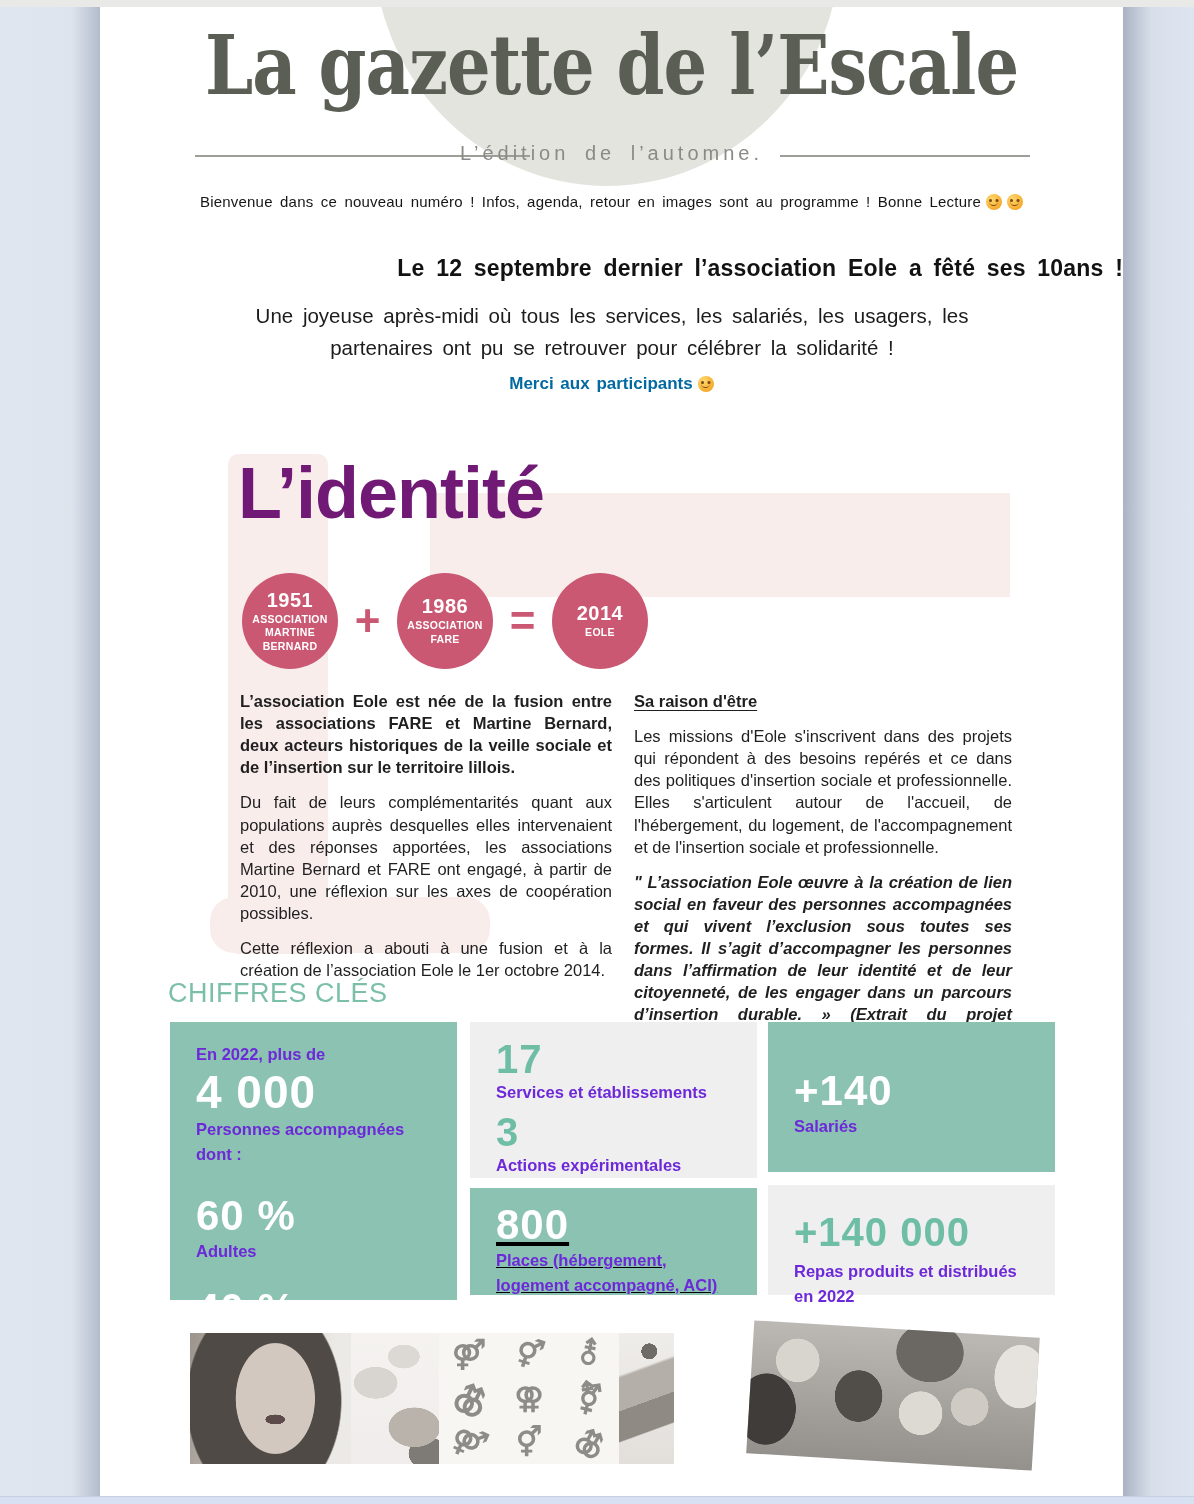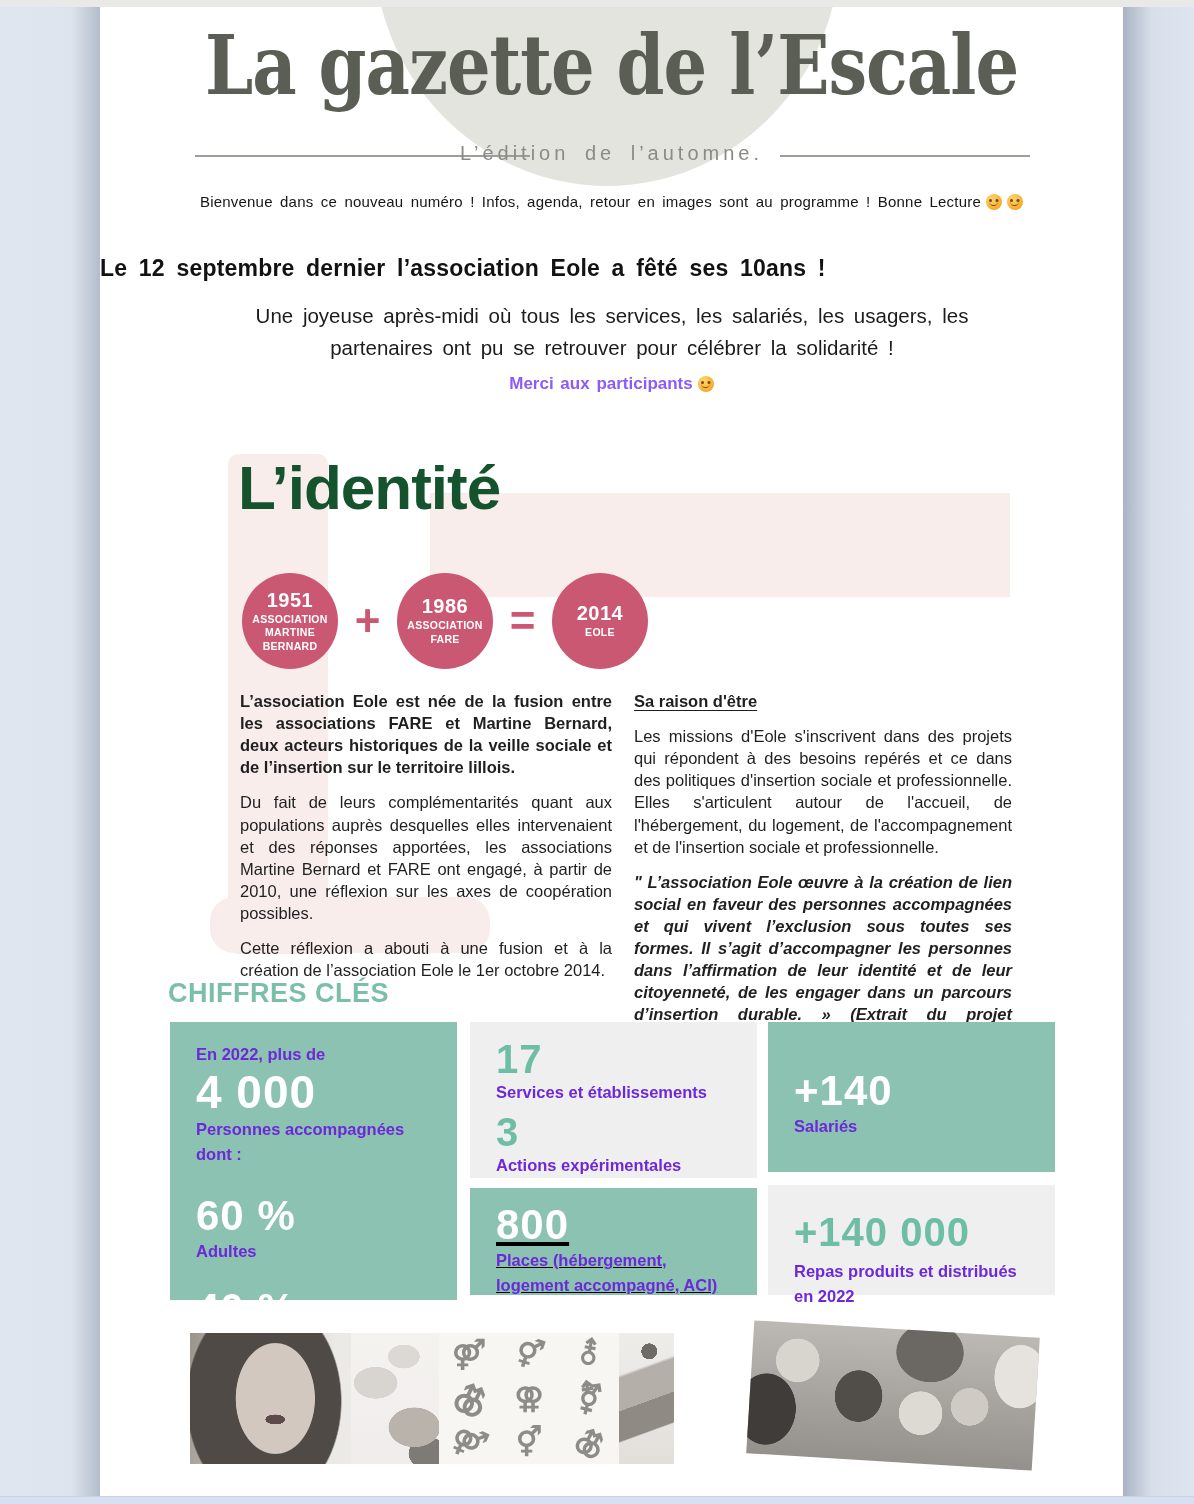--- a/index.html
+++ b/index.html
@@ -34,53 +34,53 @@
 
   
   .emoji{display:inline-block;width:16px;height:16px;border-radius:50%;position:relative;
     background:radial-gradient(circle at 35% 30%,#ffd76e 0%,#f6a829 75%);vertical-align:-3px;margin-left:5px;}
   .emoji::before{content:"";position:absolute;left:3.5px;top:4.5px;width:2.5px;height:3px;border-radius:50%;
     background:#7a4b12;box-shadow:6.5px 0 0 #7a4b12;}
   .emoji::after{content:"";position:absolute;left:3.5px;top:6px;width:8.5px;height:5px;
     border-bottom:1.8px solid #7a4b12;border-radius:0 0 9px 9px;}
 
   
-  .event-headline{position:absolute;left:0;top:255px;width:100%;text-align:left;
+  .event-headline{position:absolute;left:0;top:255px;width:100%;text-align:right;
     font-size:23px;font-weight:700;color:#121212;word-spacing:5px;letter-spacing:0.2px;}
   .event-body{position:absolute;left:132px;top:300px;width:760px;text-align:center;
     font-size:20.5px;color:#1c1c1c;word-spacing:4px;line-height:1.58;}
   .thanks{position:absolute;left:0;top:374px;width:100%;text-align:center;
-    font-size:17px;font-weight:600;color:#8b5cf6;word-spacing:2px;}
+    font-size:17px;font-weight:600;color:#0369a1;word-spacing:2px;}
 
   
   .wm{position:absolute;background:#f9edec;}
   .wm-stem{left:128px;top:454px;width:100px;height:500px;border-radius:10px;}
   .wm-band{left:330px;top:493px;width:580px;height:104px;}
   .wm-foot{left:110px;top:897px;width:280px;height:56px;border-radius:24px;}
   .identity-title{position:absolute;left:138px;top:452px;
-    font-size:62px;font-weight:800;color:#14532d;letter-spacing:-1px;}
+    font-size:72px;font-weight:800;color:#701a75;letter-spacing:-1px;}
   .timeline{position:absolute;left:142px;top:573px;display:flex;align-items:center;}
   .circle{width:96px;height:96px;border-radius:50%;background:#cb5872;color:#ffffff;
     display:flex;flex-direction:column;align-items:center;justify-content:center;text-align:center;}
   .circle .year{font-size:20px;font-weight:800;letter-spacing:0.5px;line-height:1.1;}
   .circle .clabel{font-size:10.5px;font-weight:700;line-height:1.3;letter-spacing:0.3px;
     width:82px;margin-top:2px;}
   .operator{width:59px;text-align:center;font-size:44px;font-weight:800;color:#cb5872;line-height:1;}
   .columns{position:absolute;left:140px;top:690px;width:772px;display:flex;gap:22px;}
   .col-left{width:372px;}
   .col-right{width:378px;}
   .col-left p,.col-right p{margin:0 0 13px 0;font-size:16.5px;line-height:1.34;
     text-align:justify;color:#1f1f1f;}
   .p-bold{font-weight:700;}
   .p-quote{font-weight:700;font-style:italic;}
   .reason-heading{margin:0 0 10px 0;font-size:17.5px;font-weight:800;color:#111;
     text-decoration:underline;text-underline-offset:3px;}
 
   
-  .figures-heading{position:absolute;left:68px;top:978px;font-size:27px;font-weight:700;
+  .figures-heading{position:absolute;left:68px;top:978px;font-size:27px;font-weight:400;
     color:#7cbfa8;letter-spacing:0.5px;}
   .card{position:absolute;box-sizing:border-box;padding:20px 26px;}
   .card-teal{background:#8bc2b1;}
   .card-gray{background:#efeff0;}
   .c1{left:70px;top:1022px;width:287px;height:278px;}
   .c2{left:370px;top:1022px;width:287px;height:156px;padding-top:16px;}
   .c3{left:370px;top:1188px;width:287px;height:107px;padding-top:14px;text-decoration:underline;}
   .c4{left:668px;top:1022px;width:287px;height:150px;padding-top:46px;}
   .c5{left:668px;top:1185px;width:287px;height:110px;padding-top:26px;}
   .lbl{font-size:16.5px;font-weight:700;color:#6d28d9;line-height:1.5;}

